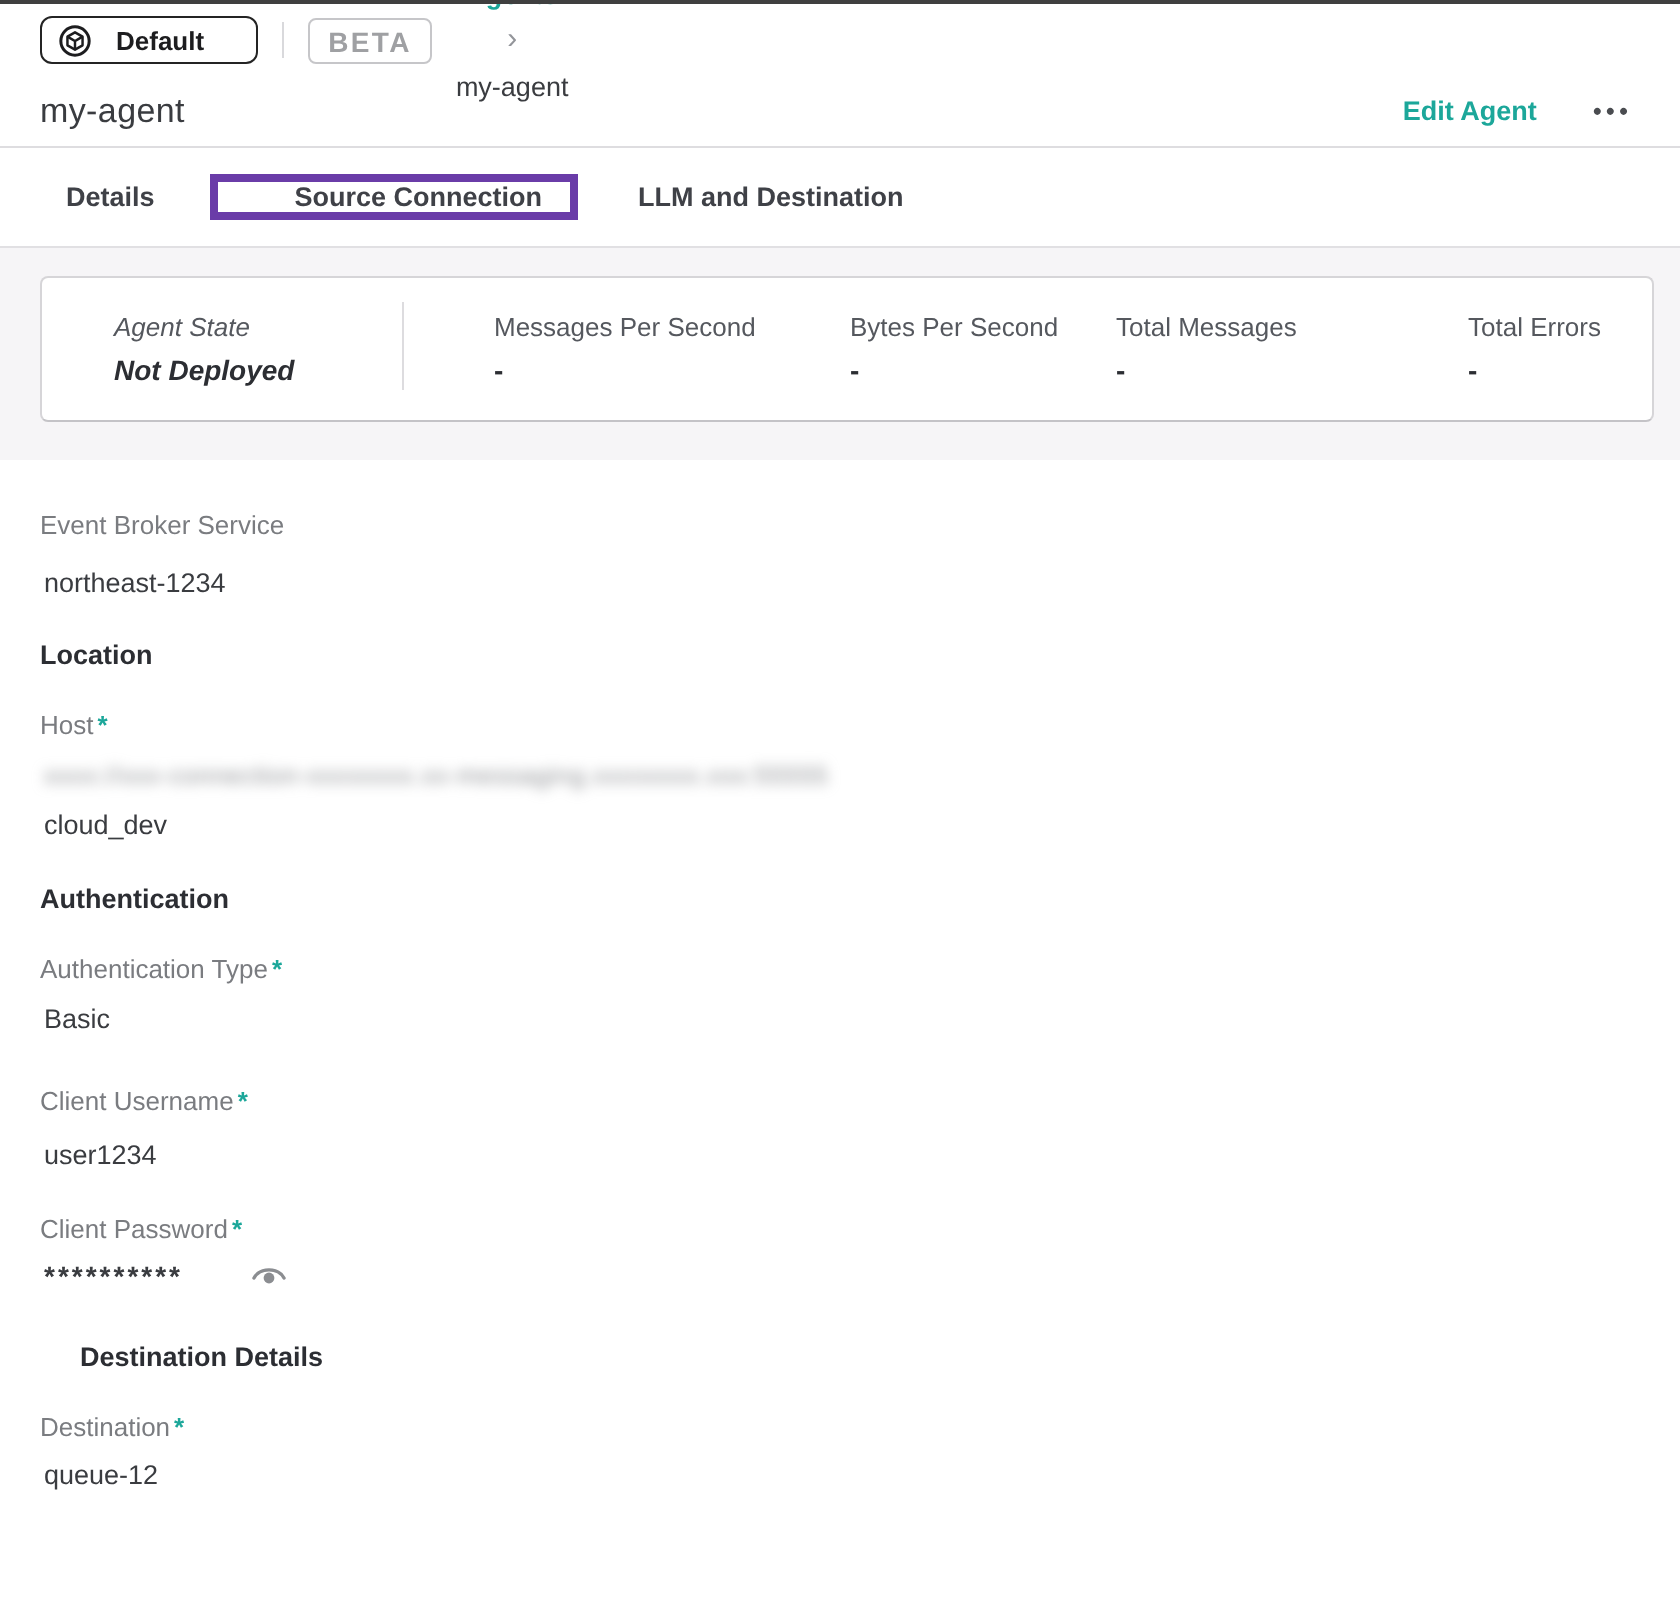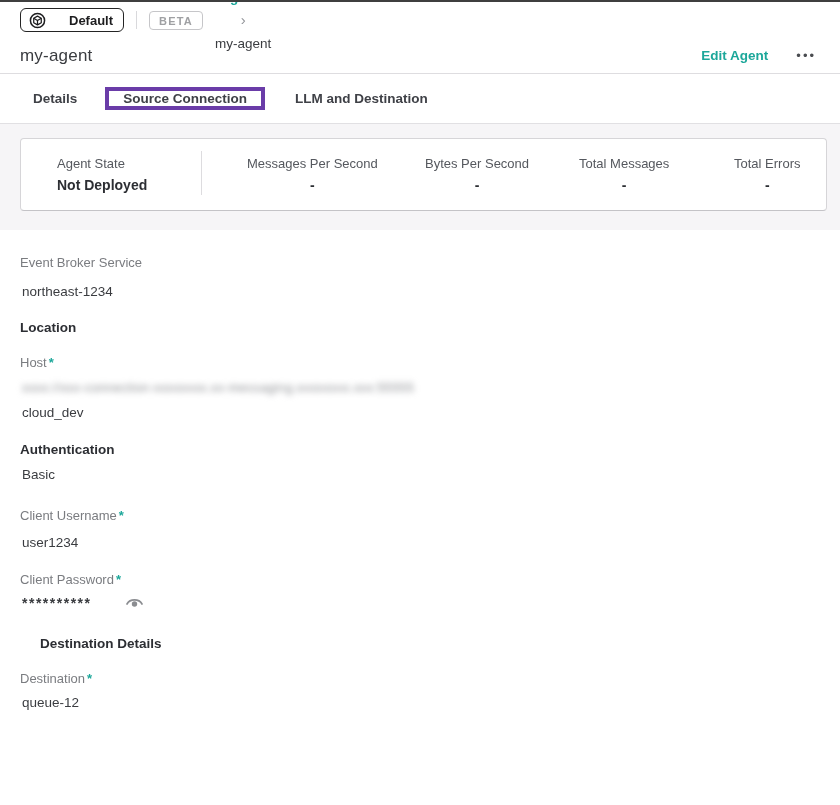--- a/index.html
+++ b/index.html
@@ -7,63 +7,63 @@
   body { font-family: "Liberation Sans", sans-serif; }
   .page {
     position: relative; width: 840px; height: 805px; margin: 0 auto;
     background: #ffffff; border-top: 2px solid #3f3f3f; overflow: hidden;
     color: #3a3c40;
   }
 
   
   .topbar { height: 36px; display: flex; align-items: center; padding: 0 20px; gap: 12px; }
   .ws-btn {
-    display: inline-flex; align-items: center; gap: 23px;
+    display: inline-flex; align-items: center; gap: 12px;
     border: 1.6px solid #242424; border-radius: 6px; background: #fff;
-    padding: 3px 10px 3px 8px; font-family: inherit; font-size: 13px; font-weight: 600;
+    padding: 3px 26px 3px 8px; font-family: inherit; font-size: 13px; font-weight: 600;
     color: #1d1d1f; cursor: pointer; height: 24px;
   }
   .vsep { width: 1px; height: 18px; background: #d9d9dc; }
   .beta {
     border: 1px solid #c6c6c9; border-radius: 4px; color: #9fa0a3;
-    font-size: 11px; font-weight: 600; letter-spacing: 1.2px; padding: 3px 9px 2px;
+    font-size: 14px; font-weight: 600; letter-spacing: 1.2px; padding: 3px 9px 2px;
   }
   .crumbs { display: flex; align-items: center; gap: 8px; font-size: 13.5px; flex-direction: column; }
   .crumbs a { font-weight: 700; text-decoration: none; cursor: pointer; }
   .chev { color: #93959a; font-size: 15px; line-height: 1; transform: translateY(-1px); }
   .cur { color: #3a3c40; }
 
   
   .titlerow { height: 35px; display: flex; align-items: center; padding: 0 22px 0 20px; }
   .page-title { font-size: 17px; color: #3a3c40; font-weight: 400; letter-spacing: .2px; }
   .titlerow .spacer { flex: 1; }
   .edit-link { font-size: 13.5px; font-weight: 700; background: none; border: none; cursor: pointer; font-family: inherit; }
   .more-btn { background: none; border: none; cursor: pointer; color: #4a4c50; font-size: 13px; letter-spacing: 2px; margin-left: 26px; line-height: 1; padding: 4px 2px; }
   .hdr-divider { height: 1px; background: #dedde0; }
 
   
   .tabbar { height: 50px; display: flex; align-items: center; padding-left: 17px; border-bottom: 1px solid #e1e0e3; }
   .tab { display: flex; align-items: center; padding: 0 16px; font-size: 13.5px; font-weight: 700; color: #3f4147; cursor: pointer; }
-  .tab-annotation { border: 4px solid; margin: 3px 0 3px 12px; display: flex; align-items: stretch; }
+  .tab-annotation { border: 4px solid; margin: 3px 0 3px 12px; display: flex; align-items: stretch; padding-left: 24px; }
   .tab-annotation .tab { padding: 0 14px; }
 
   
   .stats-band { background: #f6f5f7; height: 106px; padding: 14px 13px 0 20px; }
   .stats-card {
     position: relative; height: 73px; background: #ffffff;
     border: 1px solid #d6d5d8; border-bottom-color: #c4c3c7; border-radius: 4px;
   }
   .stat { position: absolute; top: 17px; }
   .stat .s-label { font-size: 13px; color: #55585e; }
-  .stat .s-value { font-size: 14px; font-weight: 700; color: #2c2e33; margin-top: 6px; text-align: center; }
+  .stat .s-value { font-size: 14px; font-weight: 700; color: #2c2e33; margin-top: 6px; }
   .stat-sep { position: absolute; left: 180px; top: 12px; height: 44px; width: 1px; background: #dddcdf; }
-  .stat.c1 { left: 36px; }
+  .stat.c1 { left: 36px; font-style: italic; }
   .stat.c2 { left: 226px; }
   .stat.c3 { left: 404px; }
-  .stat.c4 { left: 558px; }
+  .stat.c4 { left: 537px; }
   .stat.c5 { left: 713px; }
 
   
   .form { padding: 25px 20px 0 20px; }
   .f-label { font-size: 13px; color: #7a7c80; line-height: 16px; }
   .f-label .req { font-weight: 700; margin-left: 2px; }
   .f-value { font-size: 13.5px; color: #3a3c40; line-height: 16px; margin-top: 10px; padding-left: 2px; }
   .f-section { font-size: 13.5px; font-weight: 700; color: #2c2e33; line-height: 16px; }
 
   .g-ebs-label { margin-top: 0; }
@@ -165,20 +165,23 @@
       <span>Host</span><span class="req" style="color:#1ca79a">*</span>
     </div>
     <div class="f-value g-host-value">
       <span class="redacted">xxxx://xxx-connection-xxxxxxxx.xx-messaging.xxxxxxxx.xxx:55555</span>
     </div>
 
     <div class="f-value g-vpn-value">cloud_dev</div>
 
     <div class="f-section g-auth">Authentication</div>
 
+    <div class="f-label g-authtype-label">
+      <span>Authentication Type</span><span class="req" style="color:#1ca79a">*</span>
+    </div>
     <div class="f-value g-authtype-value">Basic</div>
 
     <div class="f-label g-user-label">
       <span>Client Username</span><span class="req" style="color:#1ca79a">*</span>
     </div>
     <div class="f-value g-user-value">user1234</div>
 
     <div class="f-label g-pass-label">
       <span>Client Password</span><span class="req" style="color:#1ca79a">*</span>
     </div>

